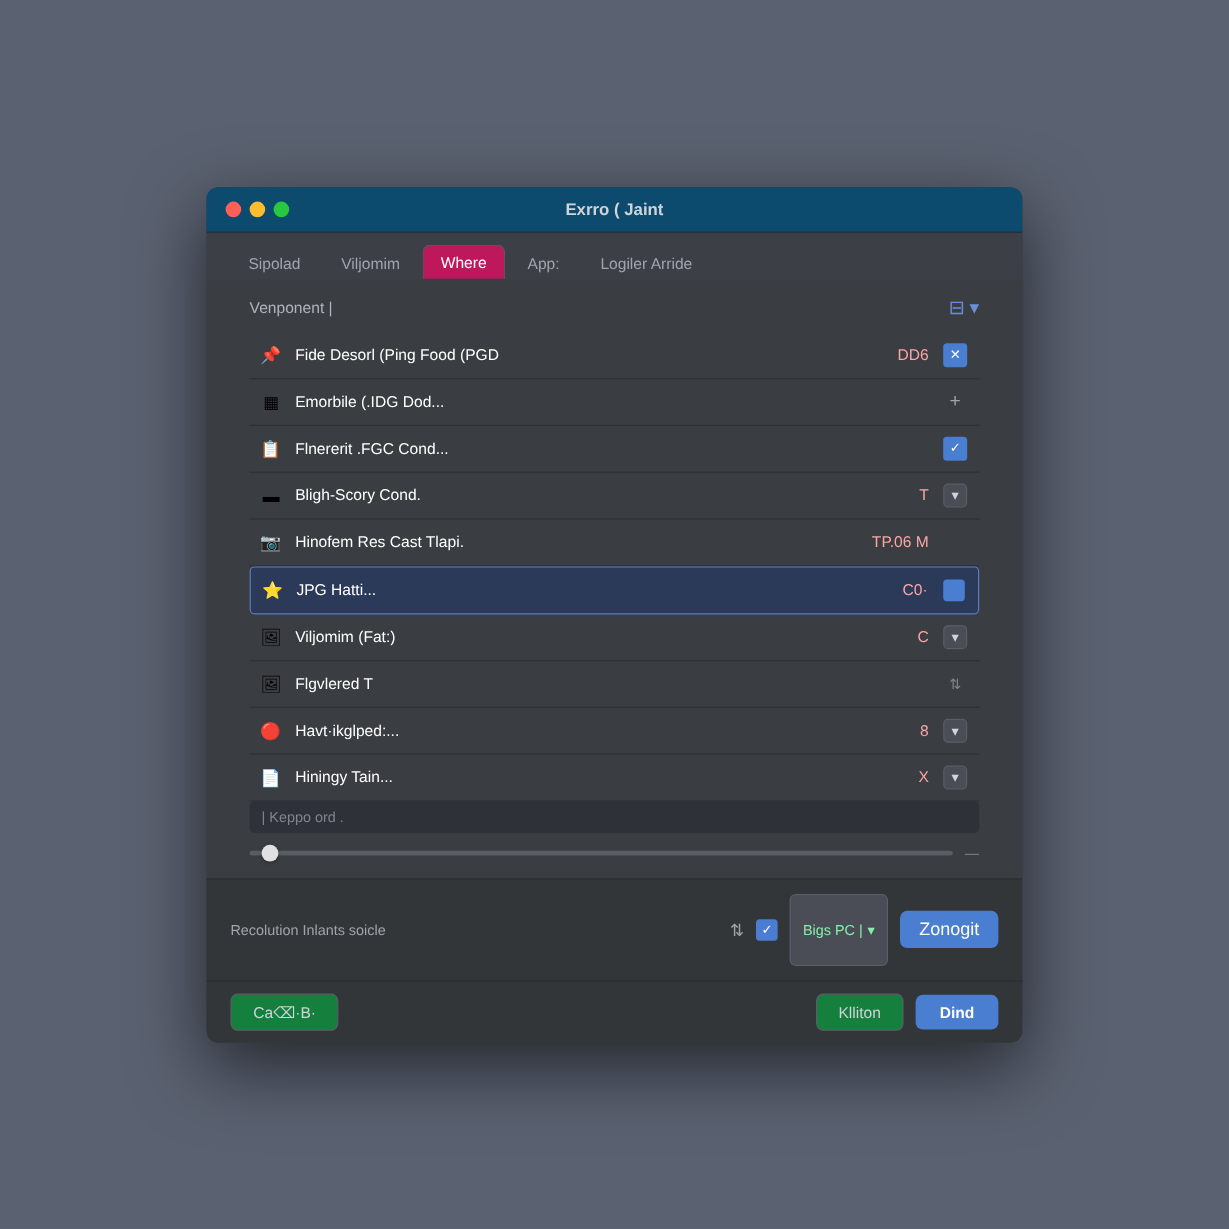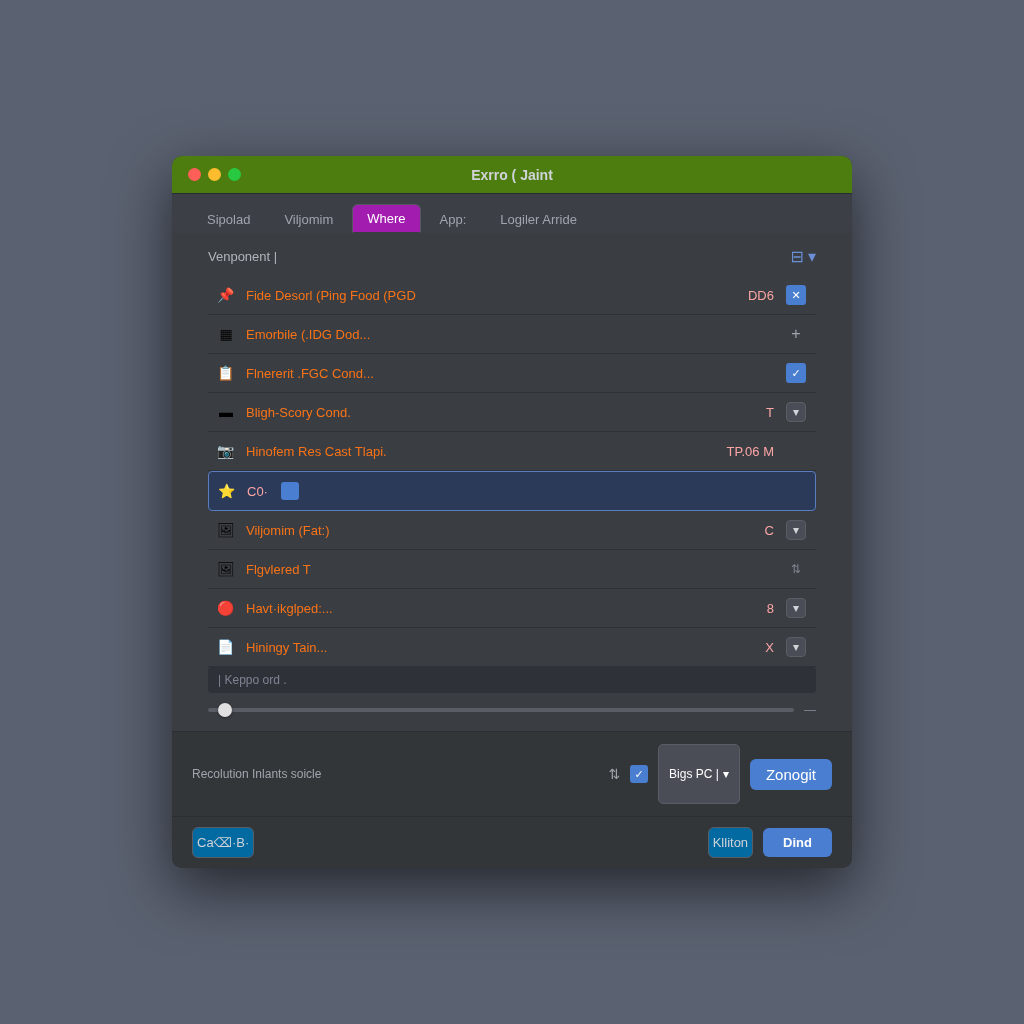--- a/index.html
+++ b/index.html
@@ -26,21 +26,21 @@
       z-index: 10;
       width: 680px;
       background: #3a3d42;
       border-radius: 10px;
       box-shadow: 0 20px 60px rgba(0,0,0,0.6);
       overflow: hidden;
     }
 
     
     .title-bar {
-      background: #4d7c0f;
+      background: #0c4a6e;
       display: flex;
       align-items: center;
       padding: 12px 16px;
       border-bottom: 1px solid #2a2d32;
       position: relative;
     }
 
     .traffic-lights {
       display: flex;
       gap: 7px;
@@ -79,21 +79,21 @@
       padding: 6px 14px;
       border-radius: 6px 6px 0 0;
       color: #a0a4ad;
       font-size: 13px;
       cursor: pointer;
       border: 1px solid transparent;
       border-bottom: none;
     }
 
     .tab.active {
-      background: #a21caf;
+      background: #be185d;
       color: #ffffff;
       border-color: #555860;
       border-bottom: 1px solid #3a3d42;
     }
 
     
     .content {
       padding: 14px 36px;
     }
 
@@ -137,21 +137,21 @@
       height: 20px;
       flex-shrink: 0;
       display: flex;
       align-items: center;
       justify-content: center;
       font-size: 14px;
     }
 
     .row-label {
       flex: 1;
-      color: #f97316;
+      color: #ffffff;
       font-size: 13px;
       overflow: hidden;
       text-overflow: ellipsis;
       white-space: nowrap;
     }
 
     .row-value {
       color: #fca5a5;
       font-size: 13px;
       flex-shrink: 0;
@@ -286,21 +286,21 @@
       display: flex;
       align-items: center;
       justify-content: center;
       color: white;
       font-size: 11px;
       flex-shrink: 0;
     }
 
     .dropdown-btn-mid {
       background: #4a4d55;
-      color: #ffffff;
+      color: #86efac;
       border: 1px solid #5a5d65;
       border-radius: 5px;
       padding: 22px 10px;
       font-size: 12px;
       cursor: pointer;
       display: flex;
       align-items: center;
       gap: 4px;
     }
 
@@ -319,25 +319,25 @@
     .action-bar {
       display: flex;
       align-items: center;
       padding: 10px 20px;
       background: #333639;
       gap: 10px;
       border-top: 1px solid #2a2d32;
     }
 
     .btn-secondary {
-      background: #0369a1;
+      background: #15803d;
       color: #d0d3d8;
       border: 1px solid #5a5d65;
       border-radius: 6px;
-      padding: 7px 4px;
+      padding: 7px 18px;
       font-size: 13px;
       cursor: pointer;
     }
 
     .btn-primary-dark {
       background: #4a7ed0;
       color: white;
       border: none;
       border-radius: 6px;
       padding: 7px 20px;
@@ -432,20 +432,21 @@
 
       <div class="criteria-row">
         <span class="row-icon">📷</span>
         <span class="row-label">Hinofem Res Cast Tlapi.</span>
         <span class="row-value">TP.06 M</span>
         <div class="row-action"></div>
       </div>
 
       <div class="criteria-row selected">
         <span class="row-icon">⭐</span>
+        <span class="row-label">JPG Hatti...</span>
         <span class="row-value">C0·</span>
         <div class="row-action">
           <div style="width:18px;height:18px;background:#4a7ed0;border-radius:3px;"></div>
         </div>
       </div>
 
       <div class="criteria-row">
         <span class="row-icon">🖼</span>
         <span class="row-label">Viljomim (Fat:)</span>
         <span class="row-value">C</span>

